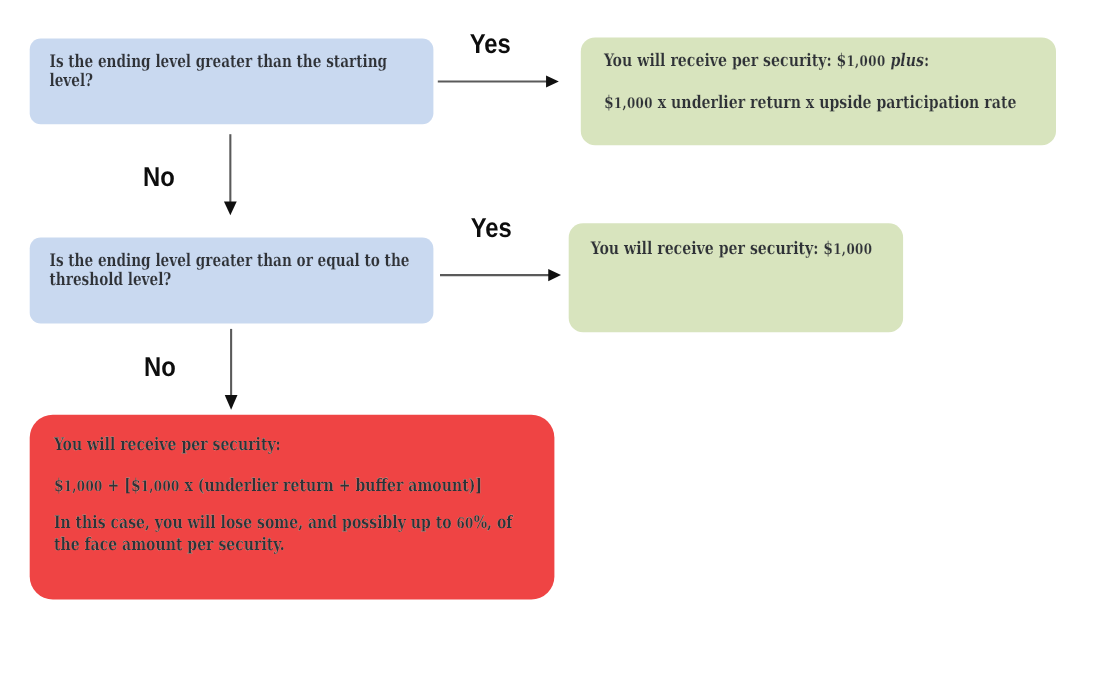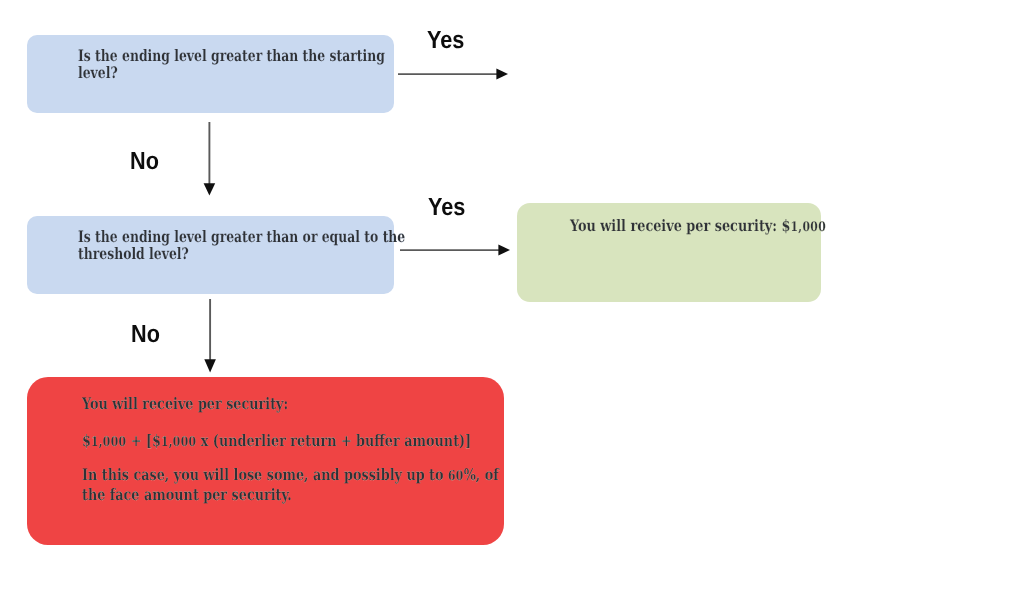--- a/index.html
+++ b/index.html
@@ -3,21 +3,21 @@
 <meta charset="utf-8">
 <style>
   html,body{margin:0;padding:0;background:#ffffff;}
   body{width:1014px;height:615px;overflow:hidden;
        font-family:"DejaVu Serif",serif;
        -webkit-font-smoothing:antialiased;
        text-rendering:geometricPrecision;}
   .stage{position:relative;width:1014px;height:615px;background:#ffffff;}
 
   .node{position:absolute;box-sizing:border-box;}
-  .node .body{position:absolute;margin-left:33px;}
+  .node .body{position:absolute;}
 
   .ln{margin:0;color:#2f3237;
       font-family:"DejaVu Serif Condensed","DejaVu Serif",serif;
       font-weight:700;white-space:nowrap;
       font-size:15.8px;line-height:17.4px;
       transform-origin:left top;}
   .blue .ln{transform:scaleX(0.872) translateZ(0);}
   .green .ln{transform:scaleX(0.9035) translateZ(0);}
   .tan .ln{transform:scaleX(0.900) translateZ(0);}
   .gap{margin-top:18.5px;}
@@ -35,20 +35,26 @@
 
 <div class="stage" style="background: rgb(255, 255, 255);">
 
   <div class="node blue" style="left:27px;top:35px;width:367px;height:78px;background:#c9d9f0;border-radius:10px;">
     <div class="body" style="left:18px;top:12px;">
       <p class="ln" style="color: rgb(47, 50, 55); -webkit-text-stroke: 0.16px rgb(201, 217, 240);">Is the ending level greater than the starting</p>
       <p class="ln" style="color: rgb(47, 50, 55); -webkit-text-stroke: 0.16px rgb(201, 217, 240);">level?</p>
     </div>
   </div>
 
+  <div class="node green" style="left:528px;top:34px;width:432px;height:98px;background:#d8e4be;border-radius:13px;">
+    <div class="body" style="left:21px;top:12px;">
+      <p class="ln" style="color: rgb(47, 50, 55); -webkit-text-stroke: 0.16px rgb(216, 228, 190);">You will receive per security: $<span class="num">1,000</span> <i>plus</i>:</p>
+      <p class="ln gap" style="color: rgb(47, 50, 55); -webkit-text-stroke: 0.16px rgb(216, 228, 190);">$<span class="num">1,000</span> x underlier return x upside participation rate</p>
+    </div>
+  </div>
 
   <div class="node blue" style="left:27px;top:216px;width:367px;height:78px;background:#c9d9f0;border-radius:10px;">
     <div class="body" style="left:18px;top:12px;">
       <p class="ln" style="color: rgb(47, 50, 55); -webkit-text-stroke: 0.16px rgb(201, 217, 240);">Is the ending level greater than or equal to the</p>
       <p class="ln" style="color: rgb(47, 50, 55); -webkit-text-stroke: 0.16px rgb(201, 217, 240);">threshold level?</p>
     </div>
   </div>
 
   <div class="node green" style="left:517px;top:203px;width:304px;height:99px;background:#d8e4be;border-radius:13px;">
     <div class="body" style="left:20px;top:14px;">

